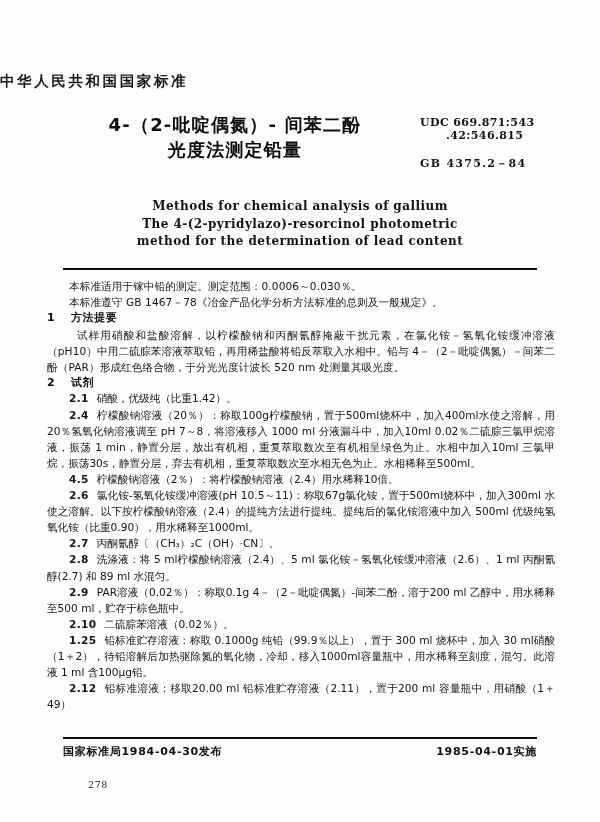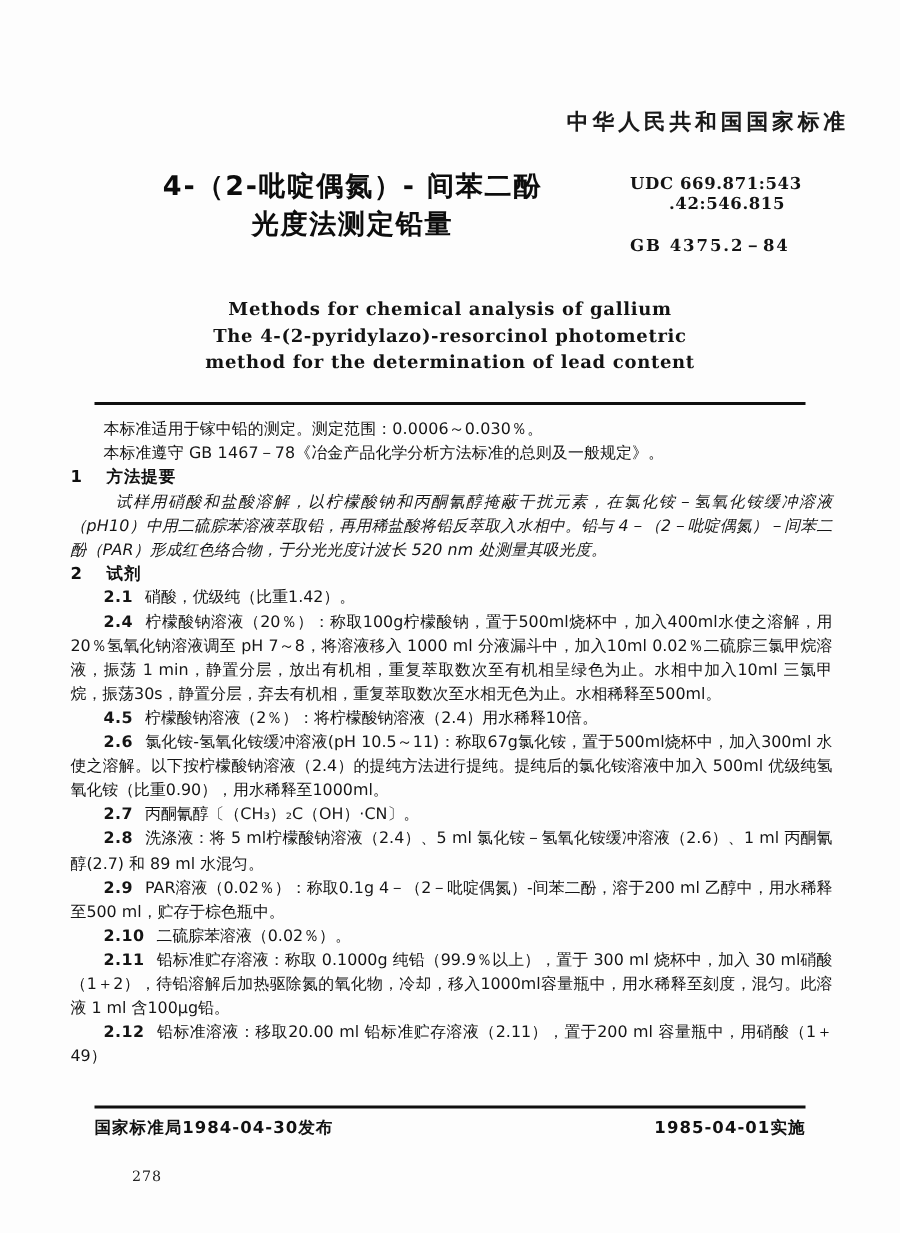--- a/index.html
+++ b/index.html
@@ -18,21 +18,21 @@
     background: #fdfdfd;
     overflow: hidden;
   }
 
   
   .national-header {
     position: absolute;
     top: 72px;
     left: 0;
     width: 566px;
-    text-align: right;
+    text-align: left;
     font-size: 14.5px;
     letter-spacing: 2.6px;
     font-weight: 600;
     color: #1a1a1a;
   }
 
   .title-block {
     position: absolute;
     top: 112px;
     left: 60px;
@@ -96,21 +96,21 @@
   }
   .para {
     font-size: 10.6px;
     line-height: 16.1px;
     color: #151515;
     text-align: justify;
     margin: 0;
     letter-spacing: 0.1px;
   }
   .indent-1 { text-indent: 22px; }
-  .indent-2 { text-indent: 30px; font-style: italic; }
+  .indent-2 { text-indent: 30px; }
   .gap-sm { margin-top: 2px; }
   .gap-md { margin-top: 9px; }
 
   .section-head {
     font-size: 11px;
     font-weight: 700;
     color: #101010;
     letter-spacing: 0.6px;
     margin: 0;
   }
@@ -229,21 +229,21 @@
     <p class="item">
       <span class="lbl">2.8</span><span class="lbl-sp"></span><span>洗涤液：将 5 ml柠檬酸钠溶液（2.4）、5 ml 氯化铵－氢氧化铵缓冲溶液（2.6）、1 ml 丙酮氰醇(2.7) 和 89 ml 水混匀。</span>
     </p>
     <p class="item">
       <span class="lbl">2.9</span><span class="lbl-sp"></span><span>PAR溶液（0.02％）：称取0.1g 4－（2－吡啶偶氮）-间苯二酚，溶于200 ml 乙醇中，用水稀释至500 ml，贮存于棕色瓶中。</span>
     </p>
     <p class="item">
       <span class="lbl">2.10</span><span class="lbl-sp"></span><span>二硫腙苯溶液（0.02％）。</span>
     </p>
     <p class="item">
-      <span class="lbl">2.11</span><span class="lbl-sp"></span><span>铅标准贮存溶液：称取 0.1000g 纯铅（99.9％以上），置于 300 ml 烧杯中，加入 30 ml硝酸（1＋2），待铅溶解后加热驱除氮的氧化物，冷却，移入1000ml容量瓶中，用水稀释至刻度，混匀。此溶液 1 ml 含100μg铅。</span>
+      <span class="lbl">1.25</span><span class="lbl-sp"></span><span>铅标准贮存溶液：称取 0.1000g 纯铅（99.9％以上），置于 300 ml 烧杯中，加入 30 ml硝酸（1＋2），待铅溶解后加热驱除氮的氧化物，冷却，移入1000ml容量瓶中，用水稀释至刻度，混匀。此溶液 1 ml 含100μg铅。</span>
     </p>
     <p class="item">
       <span class="lbl">2.12</span><span class="lbl-sp"></span><span>铅标准溶液：移取20.00 ml 铅标准贮存溶液（2.11），置于200 ml 容量瓶中，用硝酸（1＋49）</span>
     </p>
 
   </div>
 
   <div class="rule-bottom"></div>
 
   <div class="footer">

